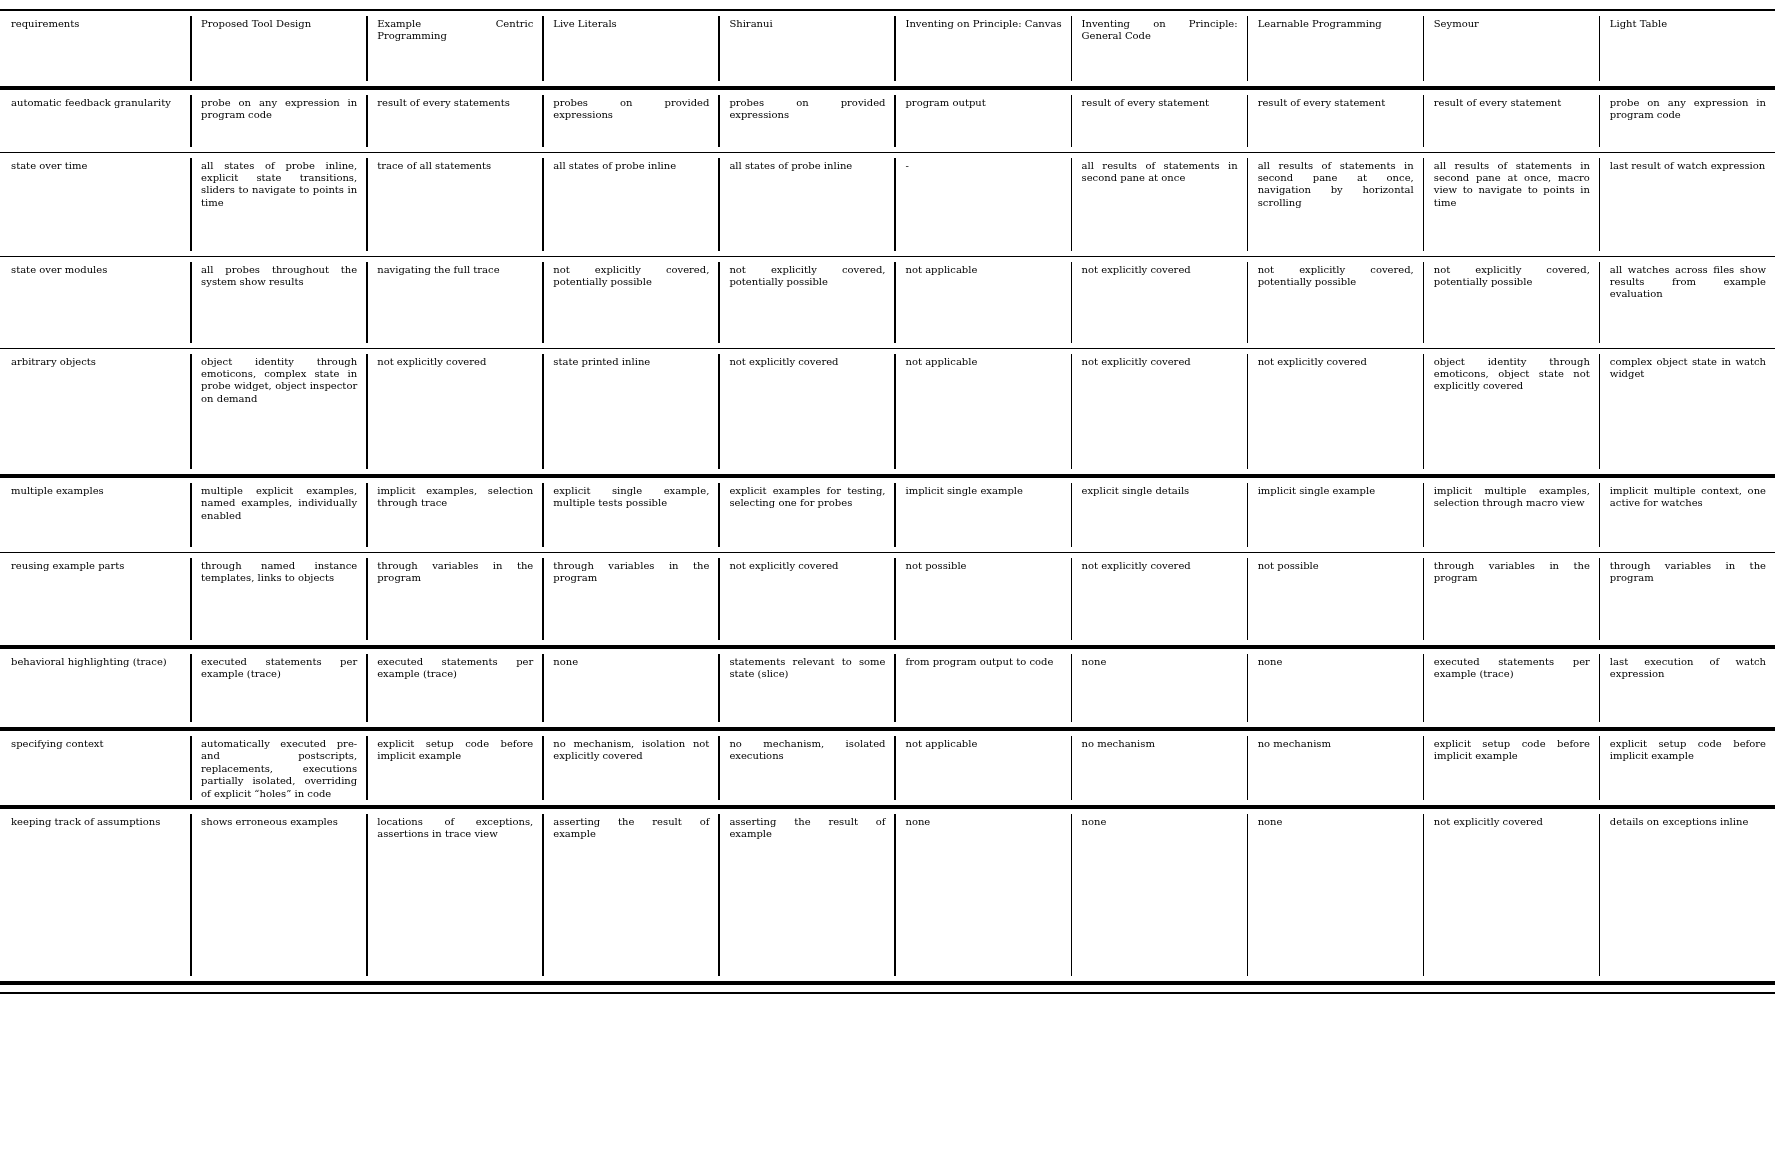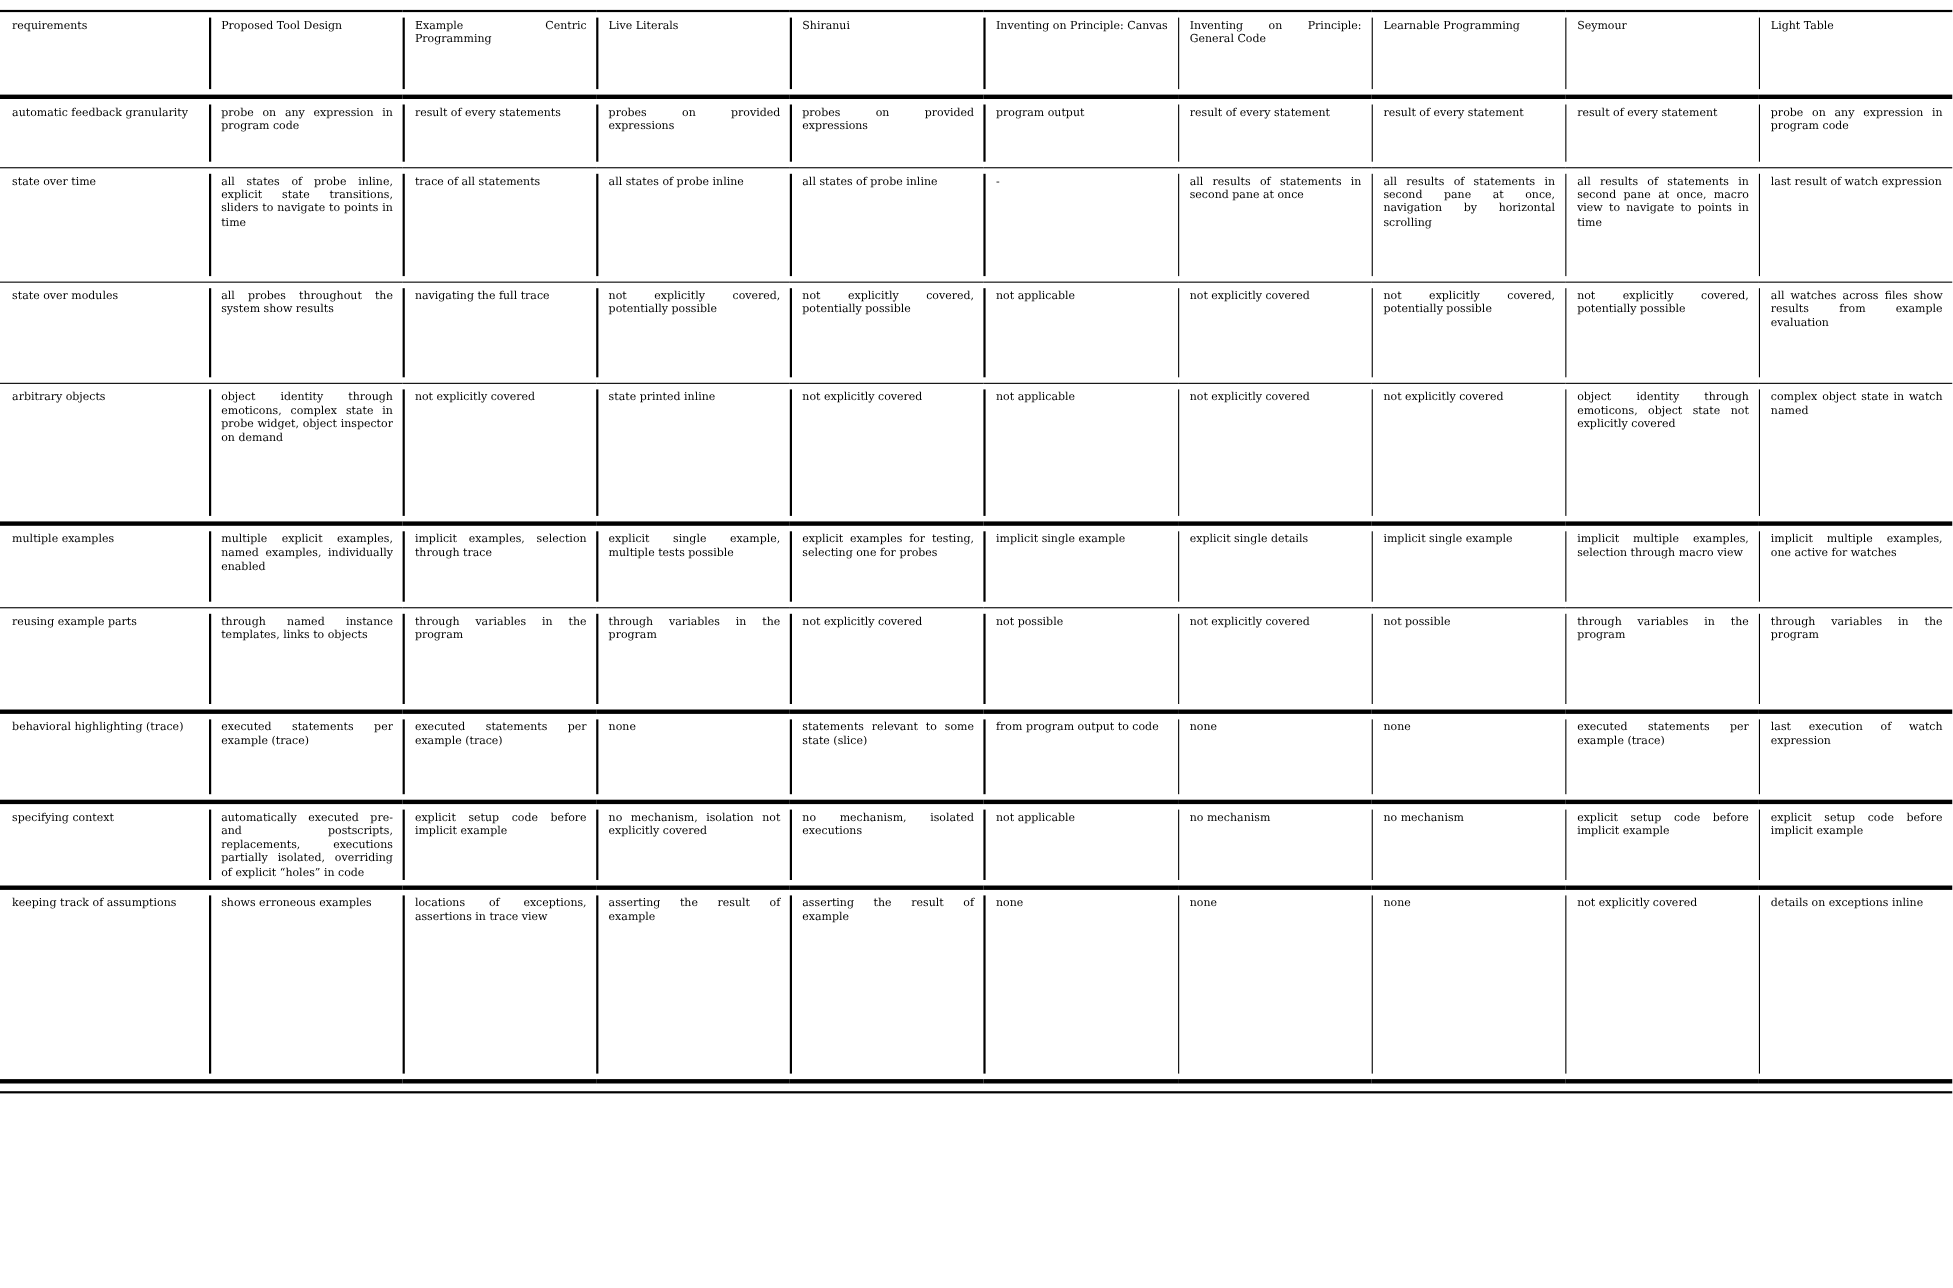--- a/index.html
+++ b/index.html
@@ -131,33 +131,33 @@
         <tr>
           <td>arbitrary objects</td>
           <td>object identity through emoticons, complex state in probe widget, object inspector on demand</td>
           <td>not explicitly covered</td>
           <td>state printed inline</td>
           <td>not explicitly covered</td>
           <td>not applicable</td>
           <td>not explicitly covered</td>
           <td>not explicitly covered</td>
           <td>object identity through emoticons, object state not explicitly covered</td>
-          <td>complex object state in watch named</td>
+          <td>complex object state in watch widget</td>
         </tr>
         <tr class="thick">
           <td>multiple examples</td>
           <td>multiple explicit examples, named examples, individually enabled</td>
           <td>implicit examples, selection through trace</td>
           <td>explicit single example, multiple tests possible</td>
           <td>explicit examples for testing, selecting one for probes</td>
           <td>implicit single example</td>
           <td>explicit single details</td>
           <td>implicit single example</td>
           <td>implicit multiple examples, selection through macro view</td>
-          <td>implicit multiple examples, one active for watches</td>
+          <td>implicit multiple context, one active for watches</td>
         </tr>
         <tr>
           <td>reusing example parts</td>
           <td>through named instance templates, links to objects</td>
           <td>through variables in the program</td>
           <td>through variables in the program</td>
           <td>not explicitly covered</td>
           <td>not possible</td>
           <td>not explicitly covered</td>
           <td>not possible</td>

